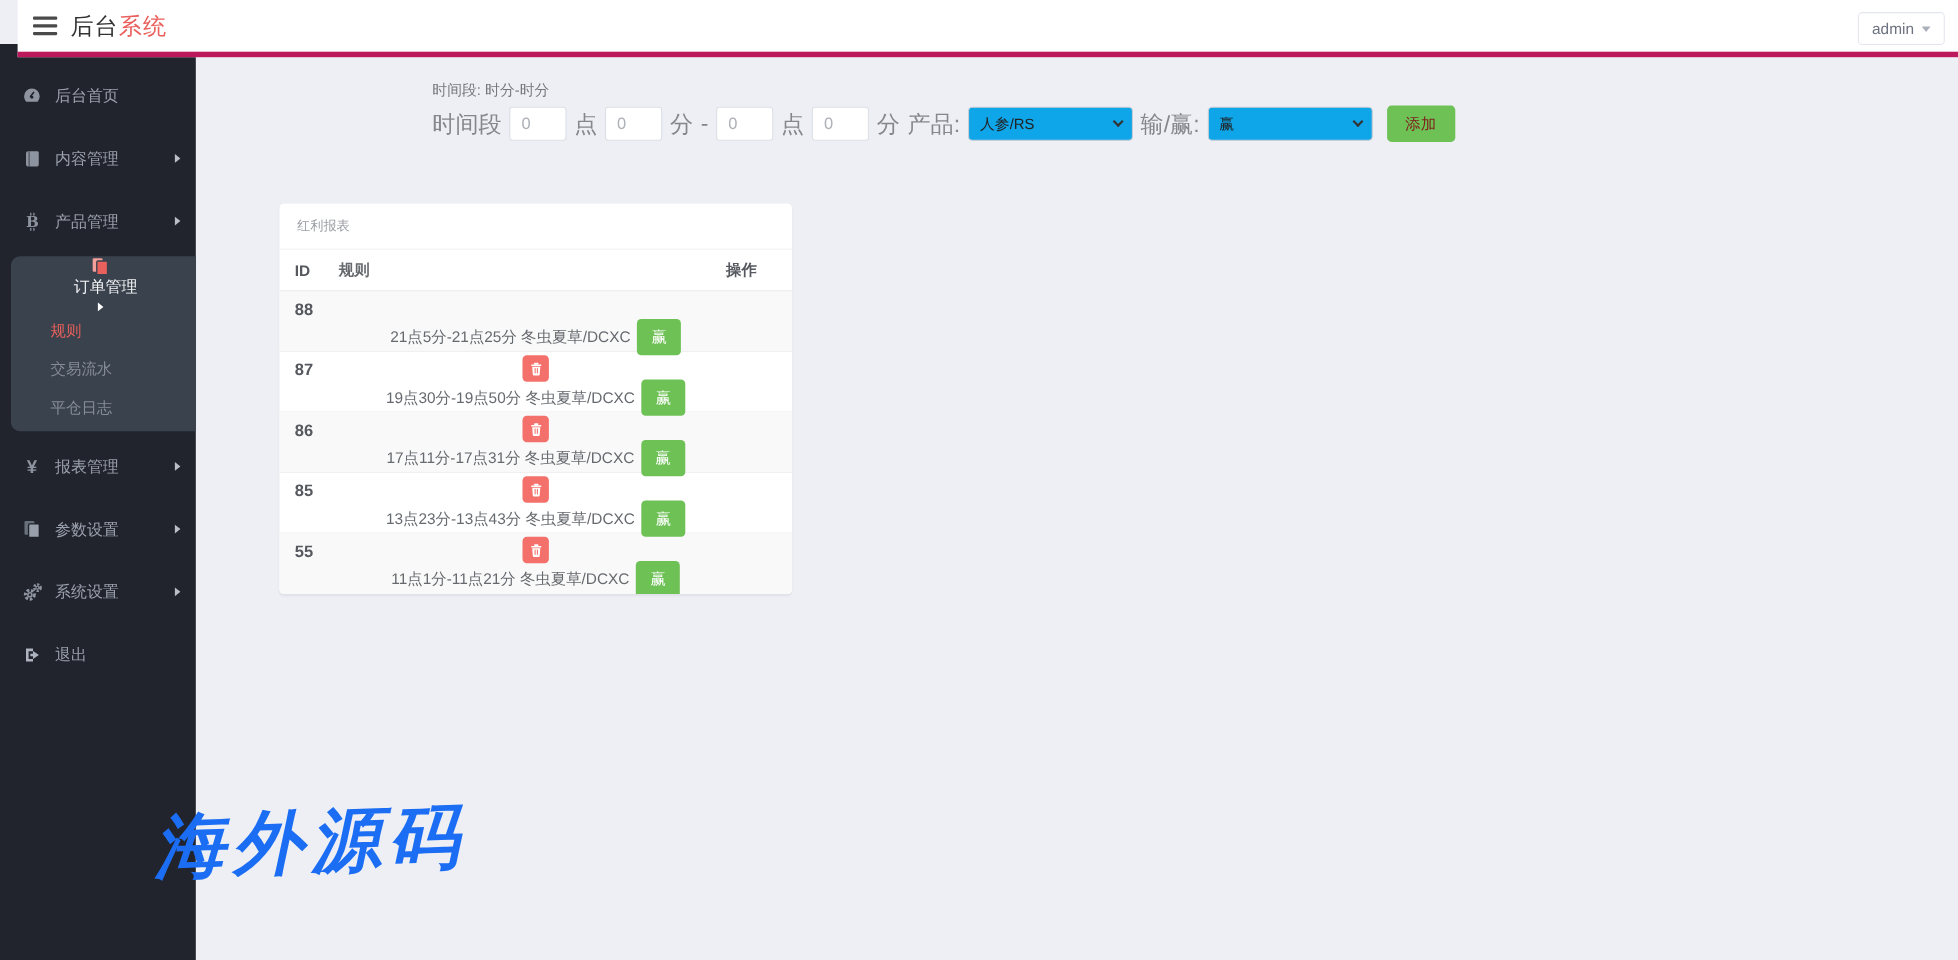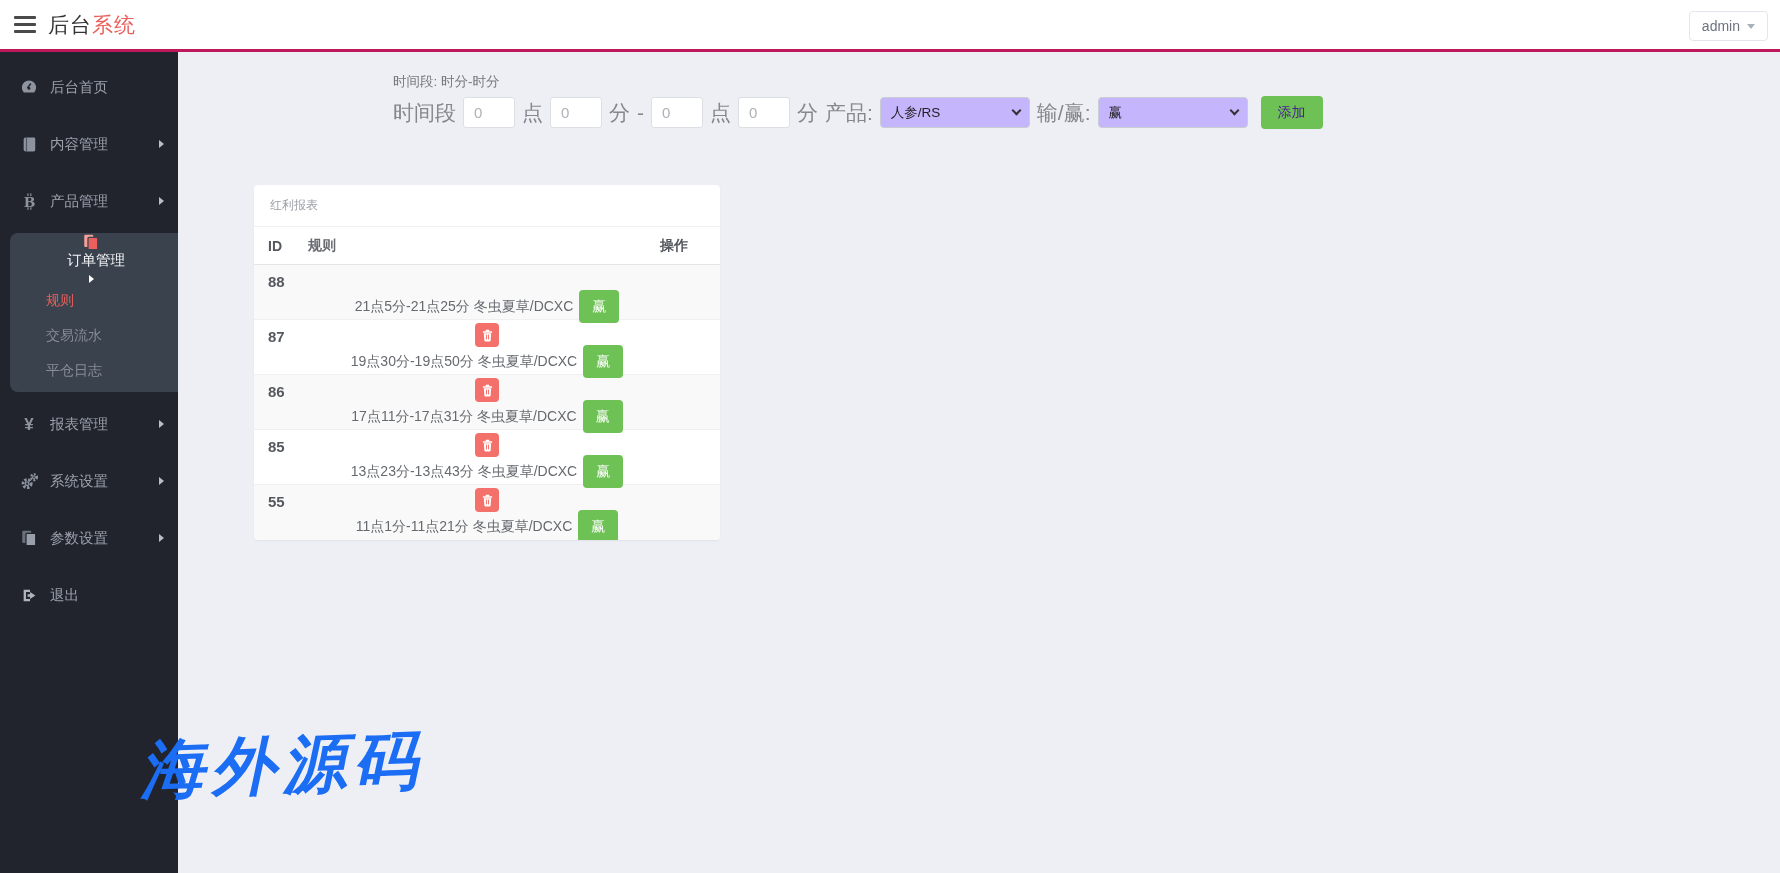--- a/index.html
+++ b/index.html
@@ -1,22 +1,22 @@
 <!DOCTYPE html>
 <html><head>
 <meta charset="utf-8">
 <style>
   * { margin:0; padding:0; box-sizing:border-box; }
   html,body { width:1780px; height:873px; }
   body { font-family:"Liberation Sans","DejaVu Sans",sans-serif; background:#edeff4; overflow:hidden; }
   .app { position:relative; width:1780px; height:873px; overflow:hidden; }
 
   
-  .header { position:absolute; top:0; left:0; right:0; height:52px; background:#ffffff;
-            border-bottom:3px solid #be185d; z-index:3; display:flex; align-items:center; }
+  .header { position:absolute; top:0; left:16px; right:0; height:52px; background:#ffffff;
+            border-bottom:5px solid #be185d; z-index:3; display:flex; align-items:center; }
   .hamburger { width:22px; height:17px; margin-left:14px; display:flex; flex-direction:column;
                justify-content:space-between; cursor:pointer; }
   .hamburger span { display:block; height:3px; background:#4a4a4a; border-radius:1px; }
   .brand { margin-left:12px; font-size:21px; color:#333; letter-spacing:1px; }
   .brand .accent { color:#e9605c; }
   .user-btn { position:absolute; right:12px; top:11px; height:30px; padding:0 12px;
               border:1px solid #e4e6ef; border-radius:4px; background:#fff; color:#6c7280;
               font-size:14px; display:flex; align-items:center; gap:7px; cursor:pointer; }
   .caret-down { width:0; height:0; border-left:4px solid transparent; border-right:4px solid transparent;
                 border-top:5px solid #aab0ba; }
@@ -43,28 +43,28 @@
 
   
   .filter { position:absolute; left:215px; top:21px; }
   .filter-hint { font-size:13.5px; color:#76797e; margin-bottom:5px; }
   .filter-row { display:flex; align-items:center; gap:7px; }
   .big-lbl { font-size:21px; color:#85878c; white-space:nowrap; }
   .num { width:52px; height:31px; border:1px solid #dcdfe4; border-radius:3px; background:#fff;
          color:#aeb1b6; font-size:15px; padding-left:10px; outline:none; }
   .select-wrap { position:relative; width:150px; height:31px; }
   .select-wrap select { appearance:none; -webkit-appearance:none; width:100%; height:100%;
-          border:1px solid #c9ccd2; border-radius:4px; background:#c4b5fd; font-size:13.5px;
+          border:1px solid #c9ccd2; border-radius:4px; background:#0ea5e9; font-size:13.5px;
           color:#222; padding:0 32px 0 10px; outline:none; cursor:pointer;
           font-family:"Liberation Sans","DejaVu Sans",sans-serif; }
   .select-chevron { position:absolute; right:10px; top:10px; width:7px; height:7px;
           border-right:2px solid #333; border-bottom:2px solid #333; transform:rotate(45deg);
           pointer-events:none; }
   .btn-add { height:33px; padding:0 17px; margin-left:6px; background:#6ec155; border:none;
-             border-radius:4px; color:#4c1d95; font-size:14px; cursor:pointer;
+             border-radius:4px; color:#7f1d1d; font-size:14px; cursor:pointer;
              font-family:"Liberation Sans","DejaVu Sans",sans-serif; }
 
   
   .panel { position:absolute; left:76px; top:133px; width:466px; background:#fff;
            border-radius:4px; box-shadow:0 1px 2px rgba(0,0,0,0.06); overflow:hidden; }
   .panel-title { padding:12px 16px; font-size:12px; color:#9a9da3; border-bottom:1px solid #f1f1f1; }
   .t-head { display:flex; align-items:center; height:38px; border-bottom:1px solid #e4e4e4;
             font-size:14px; font-weight:bold; color:#55585e; }
   .t-row { display:flex; align-items:center; height:55px; border-bottom:1px solid #f0f0f0;flex-direction:column; }
   .t-row:nth-child(odd) { background:#f9f9f9; }
@@ -169,41 +169,41 @@
     <div class="side-item">
       <span class="icon">
           <span class="yen-glyph">¥</span>
         </span>
       <span class="lbl">报表管理</span>
       <span class="arrow-right"></span>
     </div>
 
     <div class="side-item">
       <span class="icon">
+        <svg width="18" height="18" viewBox="0 0 16 16">
+            <rect x="2" y="1.5" width="8" height="11" rx="1" fill="#6a707b"></rect>
+            <rect x="5.3" y="3.8" width="8.7" height="11" rx="1" fill="#9aa0ab" stroke="#21242d" stroke-width="1.1"></rect>
+          </svg>
+      </span>
+      <span class="lbl">参数设置</span>
+      <span class="arrow-right"></span>
+    </div>
+
+    <div class="side-item">
+      <span class="icon">
         <svg width="19" height="19" viewBox="0 0 16 16">
             <circle cx="6" cy="9.8" r="3.4" fill="none" stroke="#8e949f" stroke-width="2.4" stroke-dasharray="2 1.3"></circle>
             <circle cx="6" cy="9.8" r="2.1" fill="#8e949f"></circle>
             <circle cx="6" cy="9.8" r="0.9" fill="#21242d"></circle>
             <circle cx="11.8" cy="4.4" r="2.4" fill="none" stroke="#8e949f" stroke-width="2" stroke-dasharray="1.6 1.1"></circle>
             <circle cx="11.8" cy="4.4" r="1.5" fill="#8e949f"></circle>
             <circle cx="11.8" cy="4.4" r="0.7" fill="#21242d"></circle>
           </svg>
       </span>
       <span class="lbl">系统设置</span>
-      <span class="arrow-right"></span>
-    </div>
-
-    <div class="side-item">
-      <span class="icon">
-        <svg width="18" height="18" viewBox="0 0 16 16">
-            <rect x="2" y="1.5" width="8" height="11" rx="1" fill="#6a707b"></rect>
-            <rect x="5.3" y="3.8" width="8.7" height="11" rx="1" fill="#9aa0ab" stroke="#21242d" stroke-width="1.1"></rect>
-          </svg>
-      </span>
-      <span class="lbl">参数设置</span>
       <span class="arrow-right"></span>
     </div>
 
     <div class="side-item">
       <span class="icon">
         <svg width="17" height="17" viewBox="0 0 16 16">
             <path d="M2.5 2.5h6v2.2H4.7v6.6h3.8v2.2h-6z" fill="#aeb4bf"></path>
             <path d="M8.5 4.6l5 3.4-5 3.4V9.1H6.2V6.9h2.3z" fill="#aeb4bf"></path>
           </svg>
       </span>

